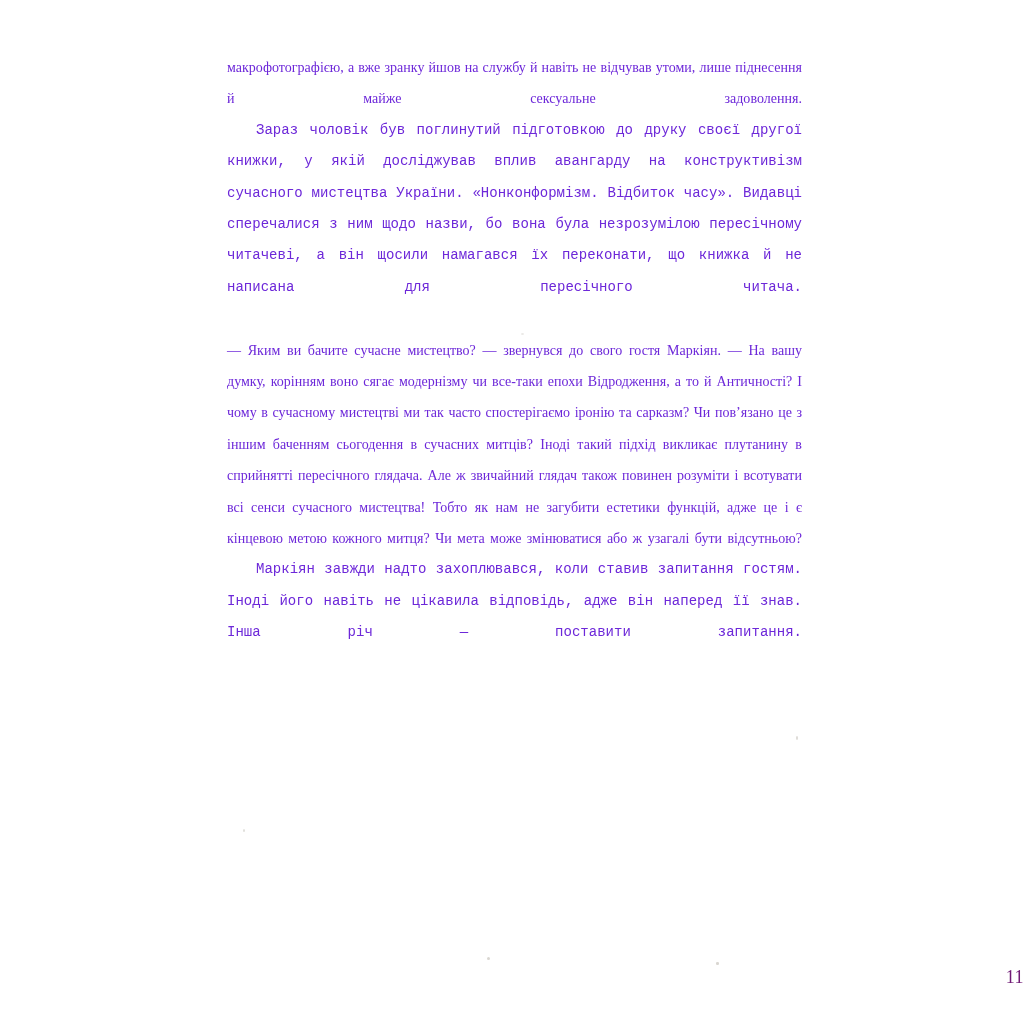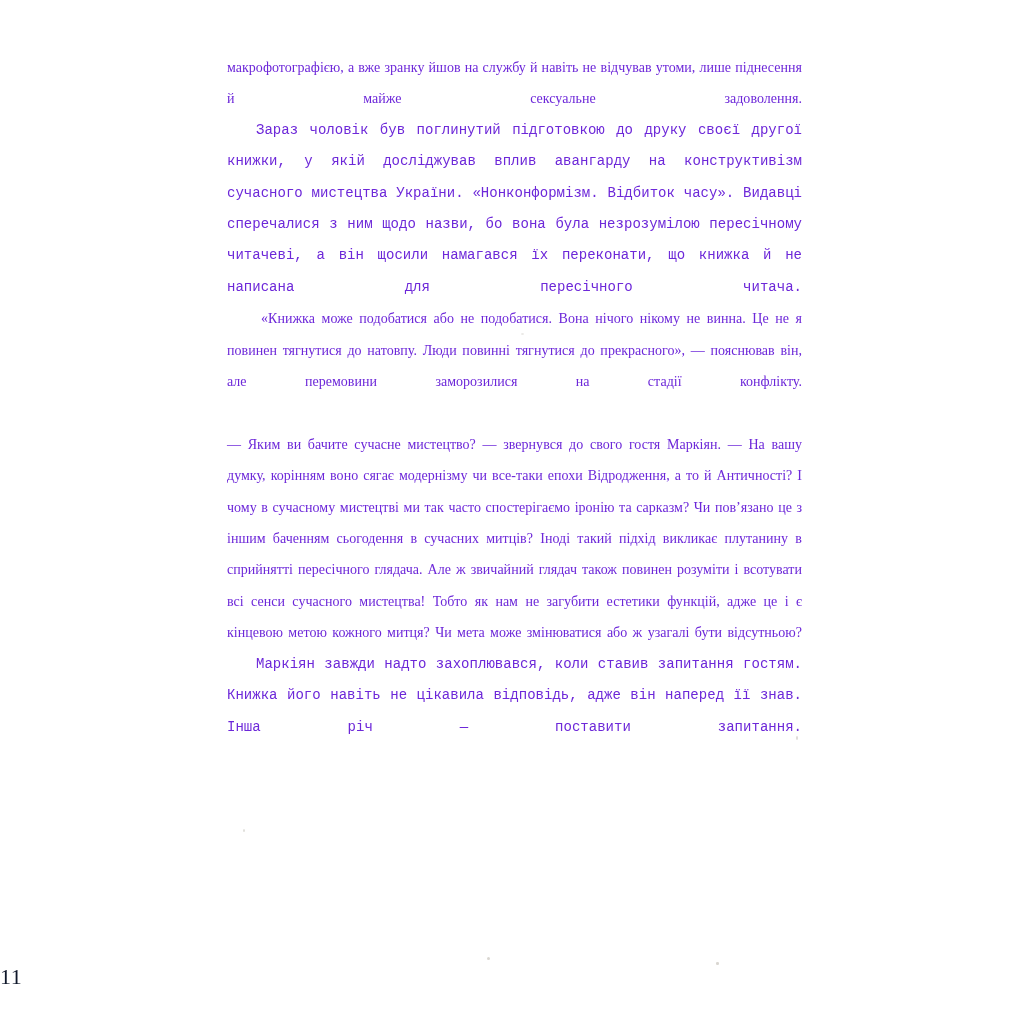--- a/index.html
+++ b/index.html
@@ -58,25 +58,25 @@
 
   .gap-blank {
     height: 31.4px;
   }
 
   .folio {
     position: absolute;
     left: 0;
     right: 0;
     top: 967px;
-    text-align: left;
+    text-align: right;
     font-family: "Liberation Serif", "DejaVu Serif", serif;
-    font-size: 22px;
+    font-size: 18px;
     line-height: 20px;
-    color: #0f172a;
+    color: #701a75;
     letter-spacing: 0.5px;
   }
 
   .speck {
     position: absolute;
     background: #b9b5ac;
     border-radius: 50%;
     opacity: 0.55;
   }
   .speck.s1 { left: 487px; top: 957px; width: 3px;   height: 3px; }
@@ -90,27 +90,26 @@
 <body>
 
 <div class="page">
 
   <div class="text-block">
 
     <p class="para indent-none full-justify">макрофотографією, а вже зранку йшов на службу й на­віть не відчував утоми, лише піднесення й майже сексу­альне задоволення.</p>
 
     <p class="para indent-normal full-justify">Зараз чоловік був поглинутий підготовкою до друку своєї другої книжки, у якій досліджував вплив авангар­ду на конструктивізм сучасного мистецтва України. «Нон­конформізм. Відбиток часу». Видавці сперечалися з ним щодо назви, бо вона була незрозумілою пересічному чи­тачеві, а він щосили намагався їх переконати, що книж­ка й не написана для пересічного читача.</p>
 
-    <p class="para indent-quote full-justify">«Книжка може подобатися або не подобатися. Вона нічого нікому не винна. Це не я повинен тягнутися до натовпу. Люди повинні тягнутися до прекрасного», — пояснював він, але перемовини заморозилися на стадії конфлікту.</p>
 
     <div class="gap-blank"></div>
 
     <p class="para indent-none full-justify">— Яким ви бачите сучасне мистецтво? — звернувся до свого гостя Маркіян. — На вашу думку, корінням воно сягає модернізму чи все-таки епохи Відродження, а то й Античності? І чому в сучасному мистецтві ми так час­то спостерігаємо іронію та сарказм? Чи пов’язано це з ін­шим баченням сьогодення в сучасних митців? Іноді та­кий підхід викликає плутанину в сприйнятті пересічного глядача. Але ж звичайний глядач також повинен розу­міти і всотувати всі сенси сучасного мистецтва! Тобто як нам не загубити естетики функцій, адже це і є кінцевою метою кожного митця? Чи мета може змінюватися або ж узагалі бути відсутньою?</p>
 
-    <p class="para indent-normal full-justify">Маркіян завжди надто захоплювався, коли ставив за­питання гостям. Книжка його навіть не цікавила відповідь, адже він наперед її знав. Інша річ — поставити запитання.</p>
+    <p class="para indent-normal full-justify">Маркіян завжди надто захоплювався, коли ставив за­питання гостям. Іноді його навіть не цікавила відповідь, адже він наперед її знав. Інша річ — поставити запитання.</p>
 
   </div>
 
   <div class="folio">11</div>
 
   <div class="speck s1"></div>
   <div class="speck s2"></div>
   <div class="speck s3"></div>
   <div class="speck s4"></div>
   <div class="speck s5"></div>

